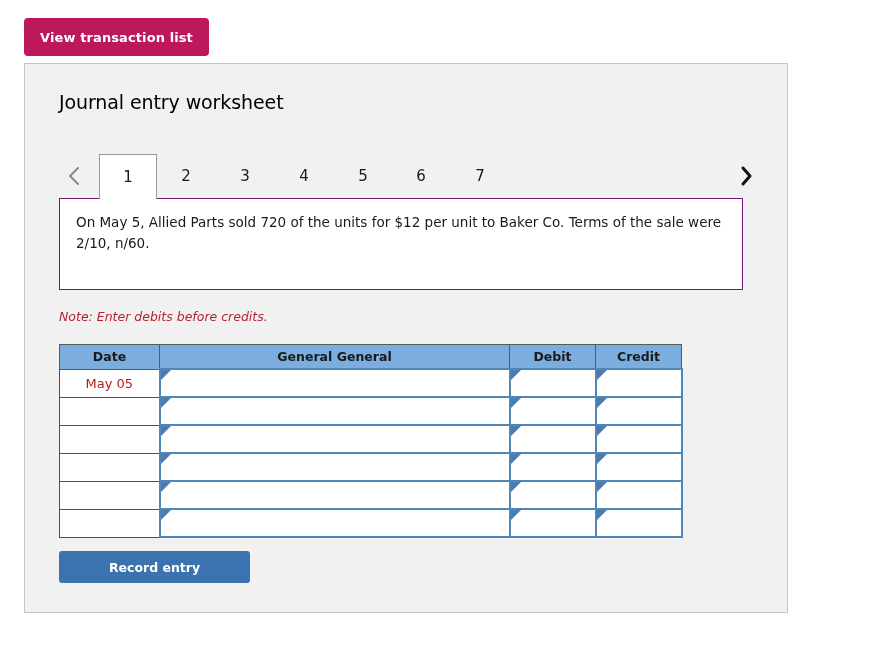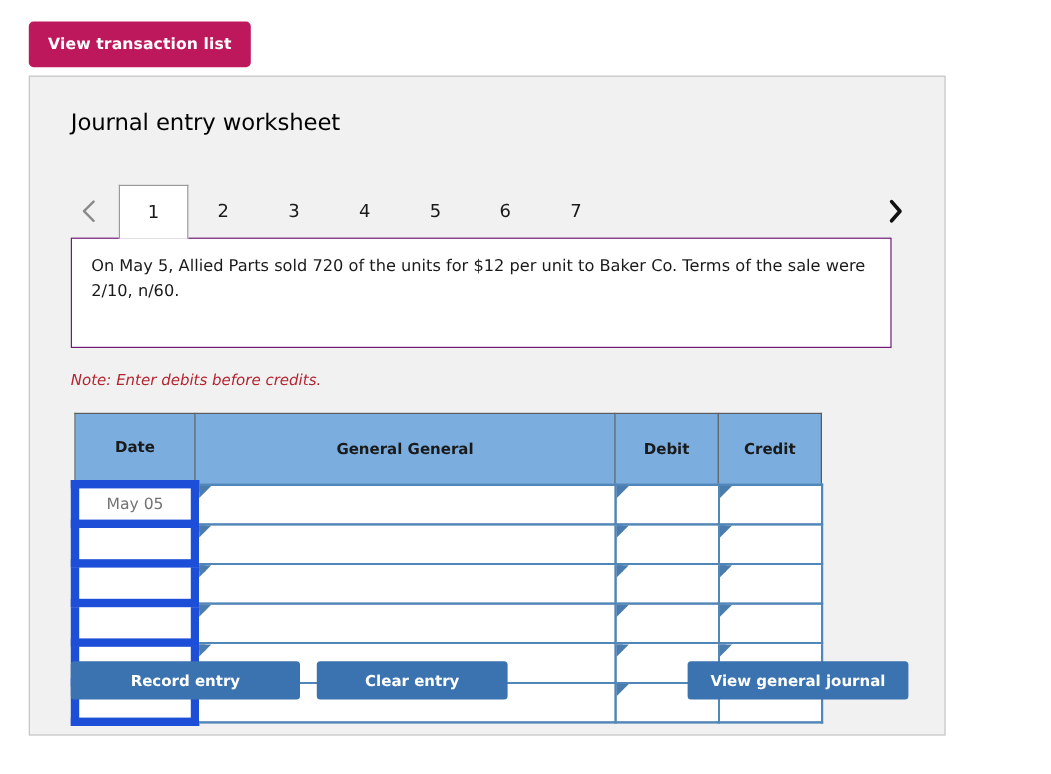--- a/index.html
+++ b/index.html
@@ -143,39 +143,39 @@
     border-collapse: collapse;
     table-layout: fixed;
   }
   .journal-table th {
     background: #7badde;
     border: 1px solid #5b5b5b;
     height: 23px;
     font-size: 12.5px;
     font-weight: bold;
     color: #1a1a1a;
-    padding: 16px;
+    padding: 0;
     text-align: center;
   }
   .col-date    { width: 100px; }
   .col-journal { width: 350px; }
   .col-debit   { width: 86px;  }
   .col-credit  { width: 86px;  }
 
   .journal-table td {
     padding: 0;
     height: 26px;
     background: #ffffff;
     vertical-align: middle;
   }
   td.date-cell {
-    border: 7px solid #1d4ed8;
+    border: 1px solid #1d4ed8;
     text-align: center;
     font-size: 13px;
-    color: #737373;
+    color: #b91c1c;
   }
   td.input-cell {
     position: relative;
     border: 2px solid #5186b8;
     background: #ffffff;
   }
   td.input-cell .marker {
     position: absolute;
     left: 0px;
     top: 0px;
@@ -376,16 +376,14 @@
         </td>
         <td class="input-cell">
           <span class="marker"></span>
           <span class="cell-value"></span>
         </td>
       </tr>
     </tbody>
   </table>
 
   <button class="action-btn btn-record">Record entry</button>
-  <button class="action-btn btn-clear">Clear entry</button>
-  <button class="action-btn btn-viewgj">View general journal</button>
 
 </div>
 
 </body></html>

